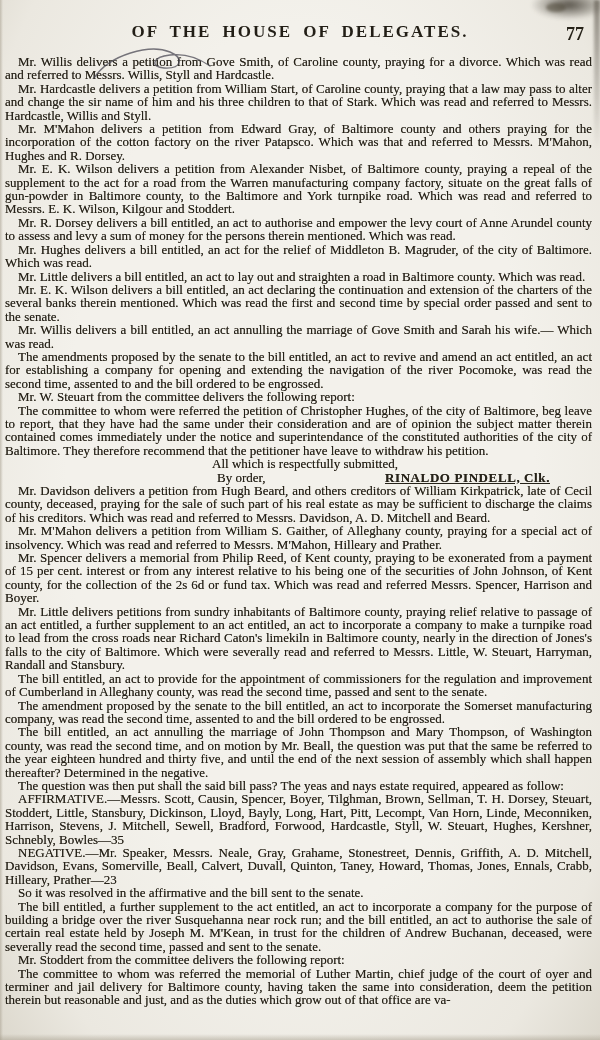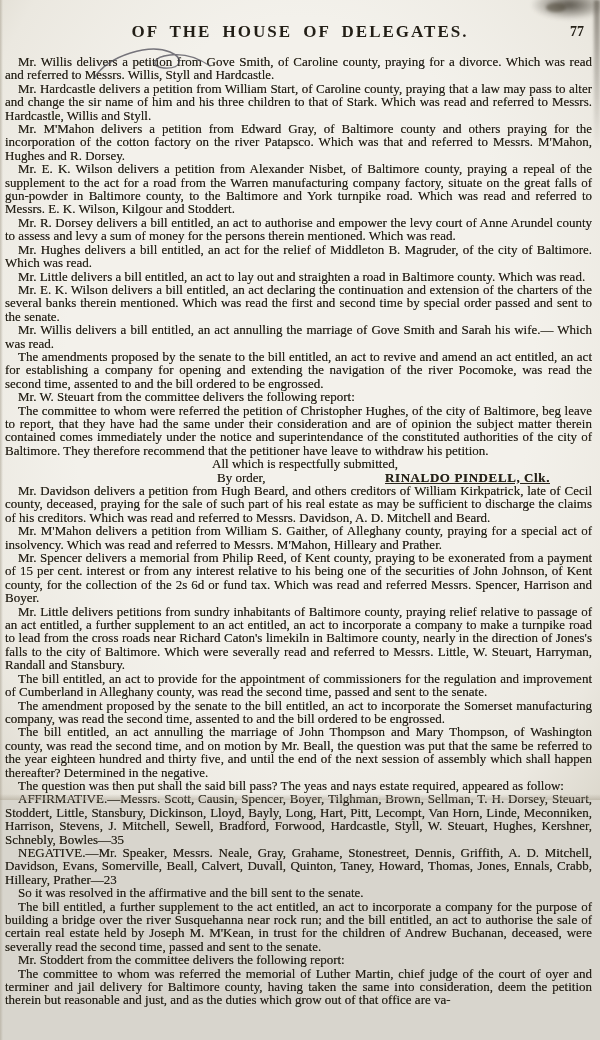--- a/index.html
+++ b/index.html
@@ -2,32 +2,32 @@
 <html><head>
 <meta charset="utf-8">
 <style>
   html, body { margin: 0; padding: 0; }
   body {
     width: 600px; height: 1040px; overflow: hidden;
     background: #d8d5cd;
     font-family: "Liberation Serif", "DejaVu Serif", serif;
   }
   .page {
-    position: relative; width: 600px; height: 800px; box-sizing: border-box;
+    position: relative; width: 600px; height: 1040px; box-sizing: border-box;
     background: radial-gradient(ellipse at 50% 45%, #f3f1eb 55%, #ebe8e0 85%, #dcd8cd 100%);
     color: #262219;
   }
   .header { position: relative; padding-top: 22px; height: 24px; }
   .running-title {
     text-align: center; font-weight: bold; font-size: 17px;
     letter-spacing: 2px; word-spacing: 5px; color: #221e16;
   }
   .page-number {
     position: absolute; right: 16px; top: 24px;
-    font-size: 14px; font-weight: bold;
+    font-size: 18px; font-weight: bold;
   }
   .text-block {
     padding: 9px 8px 0 5px;
     font-size: 13px; line-height: 13.4px;
     text-align: justify;
     text-shadow: 0 0 0.3px rgba(45,38,26,0.65);
   }
   .para { margin: 0; text-indent: 13px; }
   .noj { text-align: center; }
   .sig { margin: 0; display: flex; align-items: baseline; gap: 36px; }

